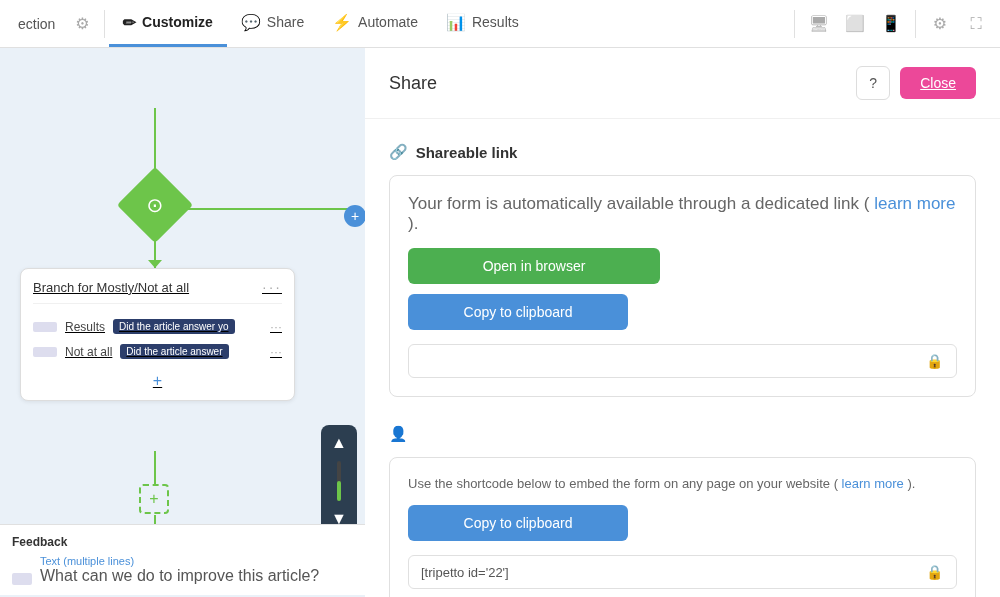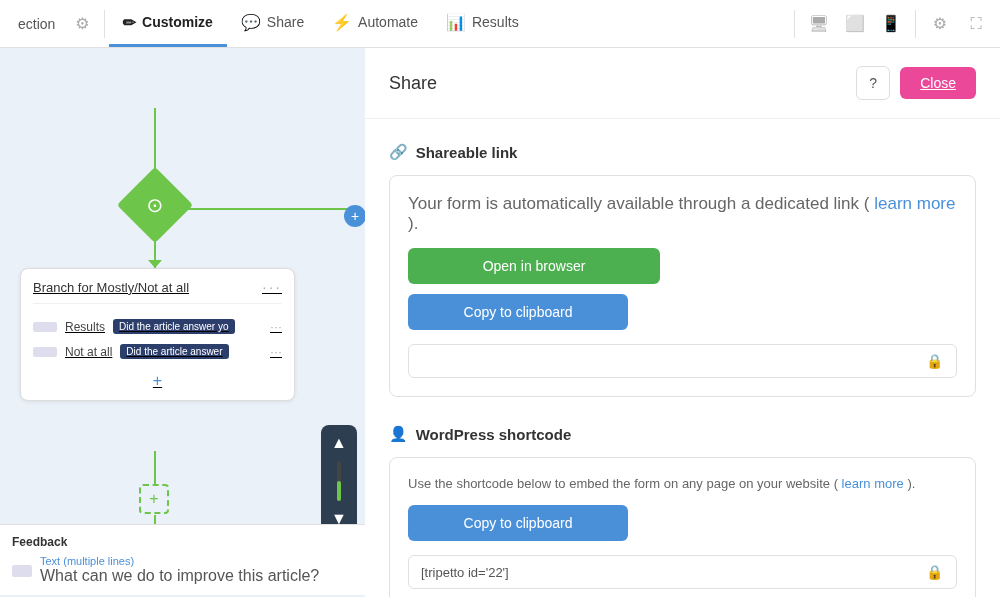--- a/index.html
+++ b/index.html
@@ -387,21 +387,21 @@
       padding: 10px 12px;
     }
     .feedback-title {
       font-size: 12px;
       font-weight: 600;
       color: #333;
       margin-bottom: 6px;
     }
     .feedback-item {
       display: flex;
-      align-items: center;
+      align-items: flex-end;
       gap: 8px;
     }
     .feedback-bar { width: 20px; height: 12px; background: #dde; border-radius: 2px; flex-shrink: 0; margin-top: 2px; }
     .feedback-text { font-size: 16px; color: #555; }
     .feedback-label { font-size: 11px; color: #4a90d9; font-weight: 500; }
 
     
     .v-line-top {
       position: absolute;
       width: 2px; background: #6dc54a;
@@ -557,21 +557,20 @@
         <button class="btn-open-browser">Open in browser</button>
         <button class="btn-copy-clipboard">Copy to clipboard</button>
         <div class="url-input-row">
           <input type="text" value="" style="color: rgb(153, 153, 153);" placeholder="">
           <span class="lock-icon">🔒</span>
         </div>
       </div>
 
       <div class="section-title">
         <span>👤</span>
-        <span>WordPress shortcode</span>
       </div>
 
       <div class="share-box">
         <div class="wp-box-text">
           <span>Use the shortcode below to embed the form on any page on your website (</span>
           <a href="#">learn more</a>
           <span>).</span>
         </div>
         <button class="btn-copy-clipboard">Copy to clipboard</button>
         <div class="shortcode-input-row">

